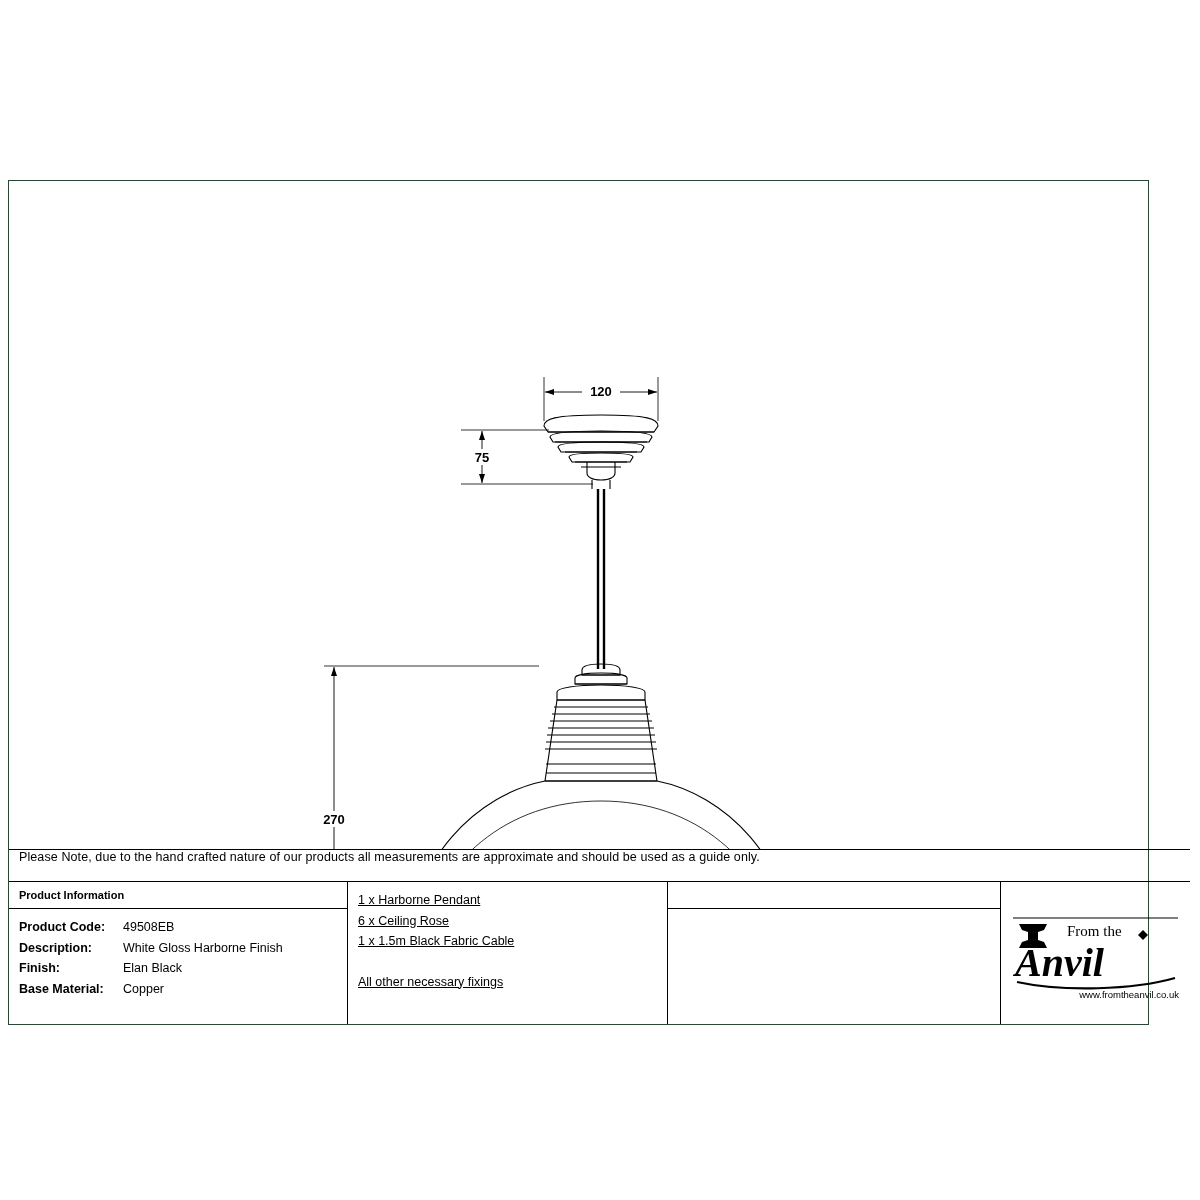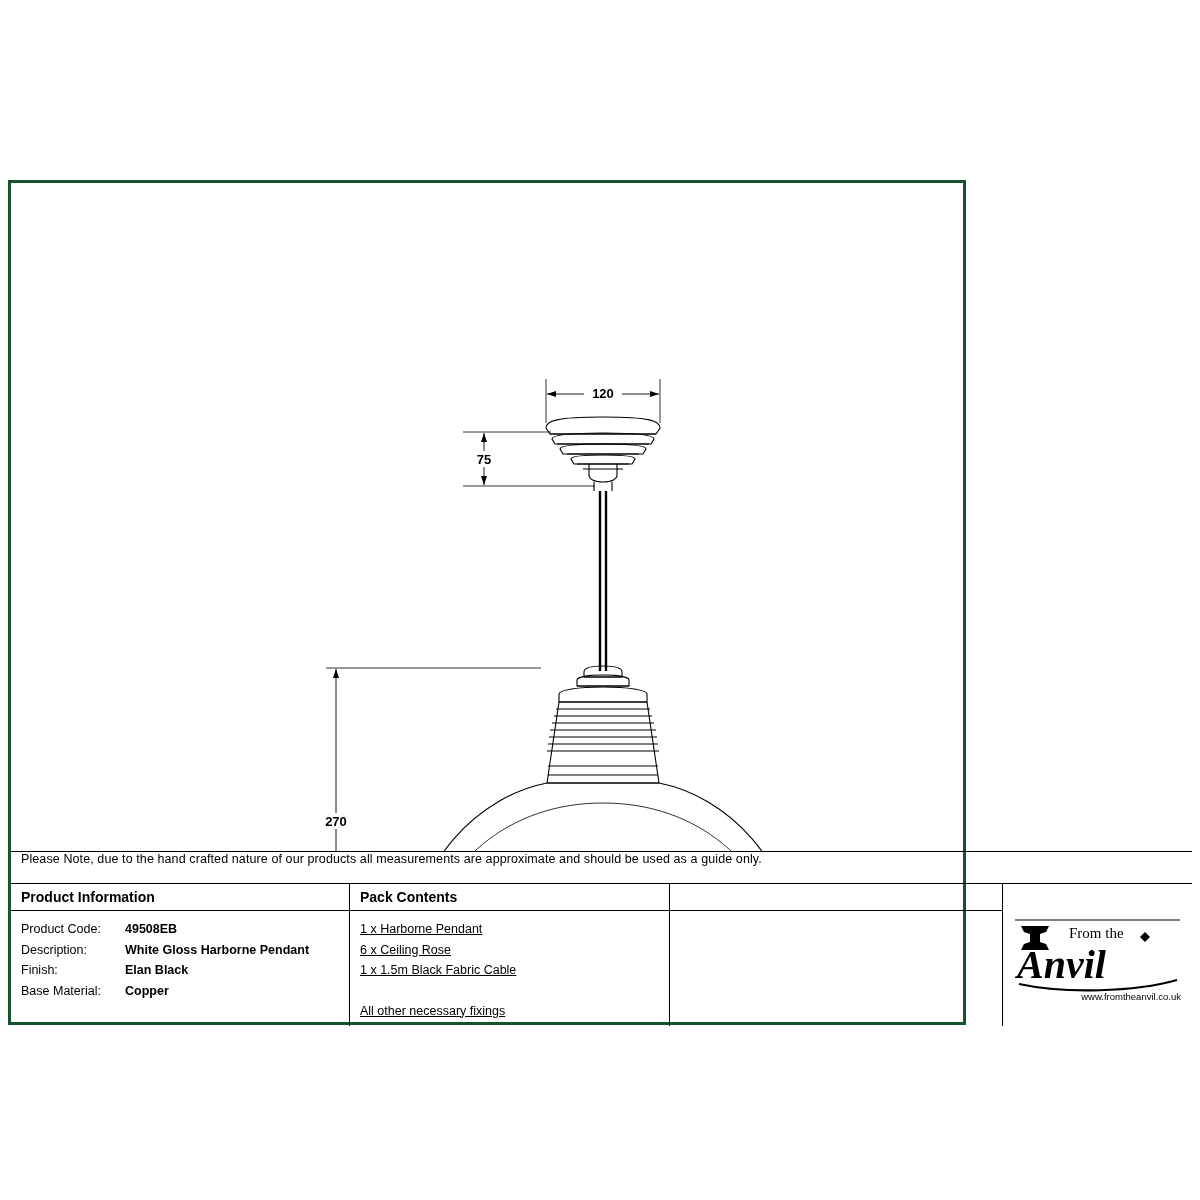--- a/index.html
+++ b/index.html
@@ -13,23 +13,23 @@
     font-family: "Liberation Sans", sans-serif;
     color: #000000;
     position: relative;
     overflow: hidden;
   }
 
   #sheet {
     position: absolute;
     left: 8px;
     top: 180px;
-    width: 958px;
+    width: 1141px;
     height: 845px;
-    border: 3px solid #14532d;
+    border: 1px solid #14532d;
     box-sizing: border-box;
   }
 
   
   #drawing {
     position: absolute;
     left: 0;
     top: 0;
     width: 1181px;
     height: 668px;
@@ -73,41 +73,41 @@
   .col-pack   { width: 320px; border-right: 1px solid #000; }
   .col-blank  { width: 333px; border-right: 1px solid #000; }
   .col-logo   { width: 189px; text-align: right; }
 
   .col-header {
     height: 27px;
     border-bottom: 1px solid #000;
     box-sizing: border-box;
     display: flex;
     align-items: center;
-    font-size: 14px;
+    font-size: 11px;
     font-weight: bold;
     padding-left: 10px;
   }
   .col-body {
     padding: 8px 0 0 10px;
     font-size: 12.5px;
   }
 
   
   .info-row {
     display: flex;
     line-height: 20.5px;
   }
   .info-label {
     width: 104px;
+    font-weight: bold;
+    white-space: nowrap;
+  }
+  .info-value {
     font-weight: normal;
-    white-space: nowrap;
-  }
-  .info-value {
-    font-weight: bold;
     white-space: nowrap;
   }
 
   .pack-line {
     line-height: 20.5px;
     white-space: nowrap;
     font-weight: normal;
     text-decoration: underline;
   }
   .pack-gap { height: 20px; }
@@ -237,35 +237,34 @@
 
     <div class="col col-info">
       <div class="col-header">Product Information</div>
       <div class="col-body">
         <div class="info-row">
           <span class="info-label">Product Code:</span>
           <span class="info-value">49508EB</span>
         </div>
         <div class="info-row">
           <span class="info-label">Description:</span>
-          <span class="info-value">White Gloss Harborne Pendant</span>
+          <span class="info-value">White Gloss Harborne Finish</span>
         </div>
         <div class="info-row">
           <span class="info-label">Finish:</span>
           <span class="info-value">Elan Black</span>
         </div>
         <div class="info-row">
           <span class="info-label">Base Material:</span>
           <span class="info-value">Copper</span>
         </div>
       </div>
     </div>
 
     <div class="col col-pack">
-      <div class="col-header">Pack Contents</div>
       <div class="col-body">
         <div class="pack-line">1 x Harborne Pendant</div>
         <div class="pack-line">6 x Ceiling Rose</div>
         <div class="pack-line">1 x 1.5m Black Fabric Cable</div>
         <div class="pack-gap"></div>
         <div class="pack-line">All other necessary fixings</div>
       </div>
     </div>
 
     <div class="col col-blank">

